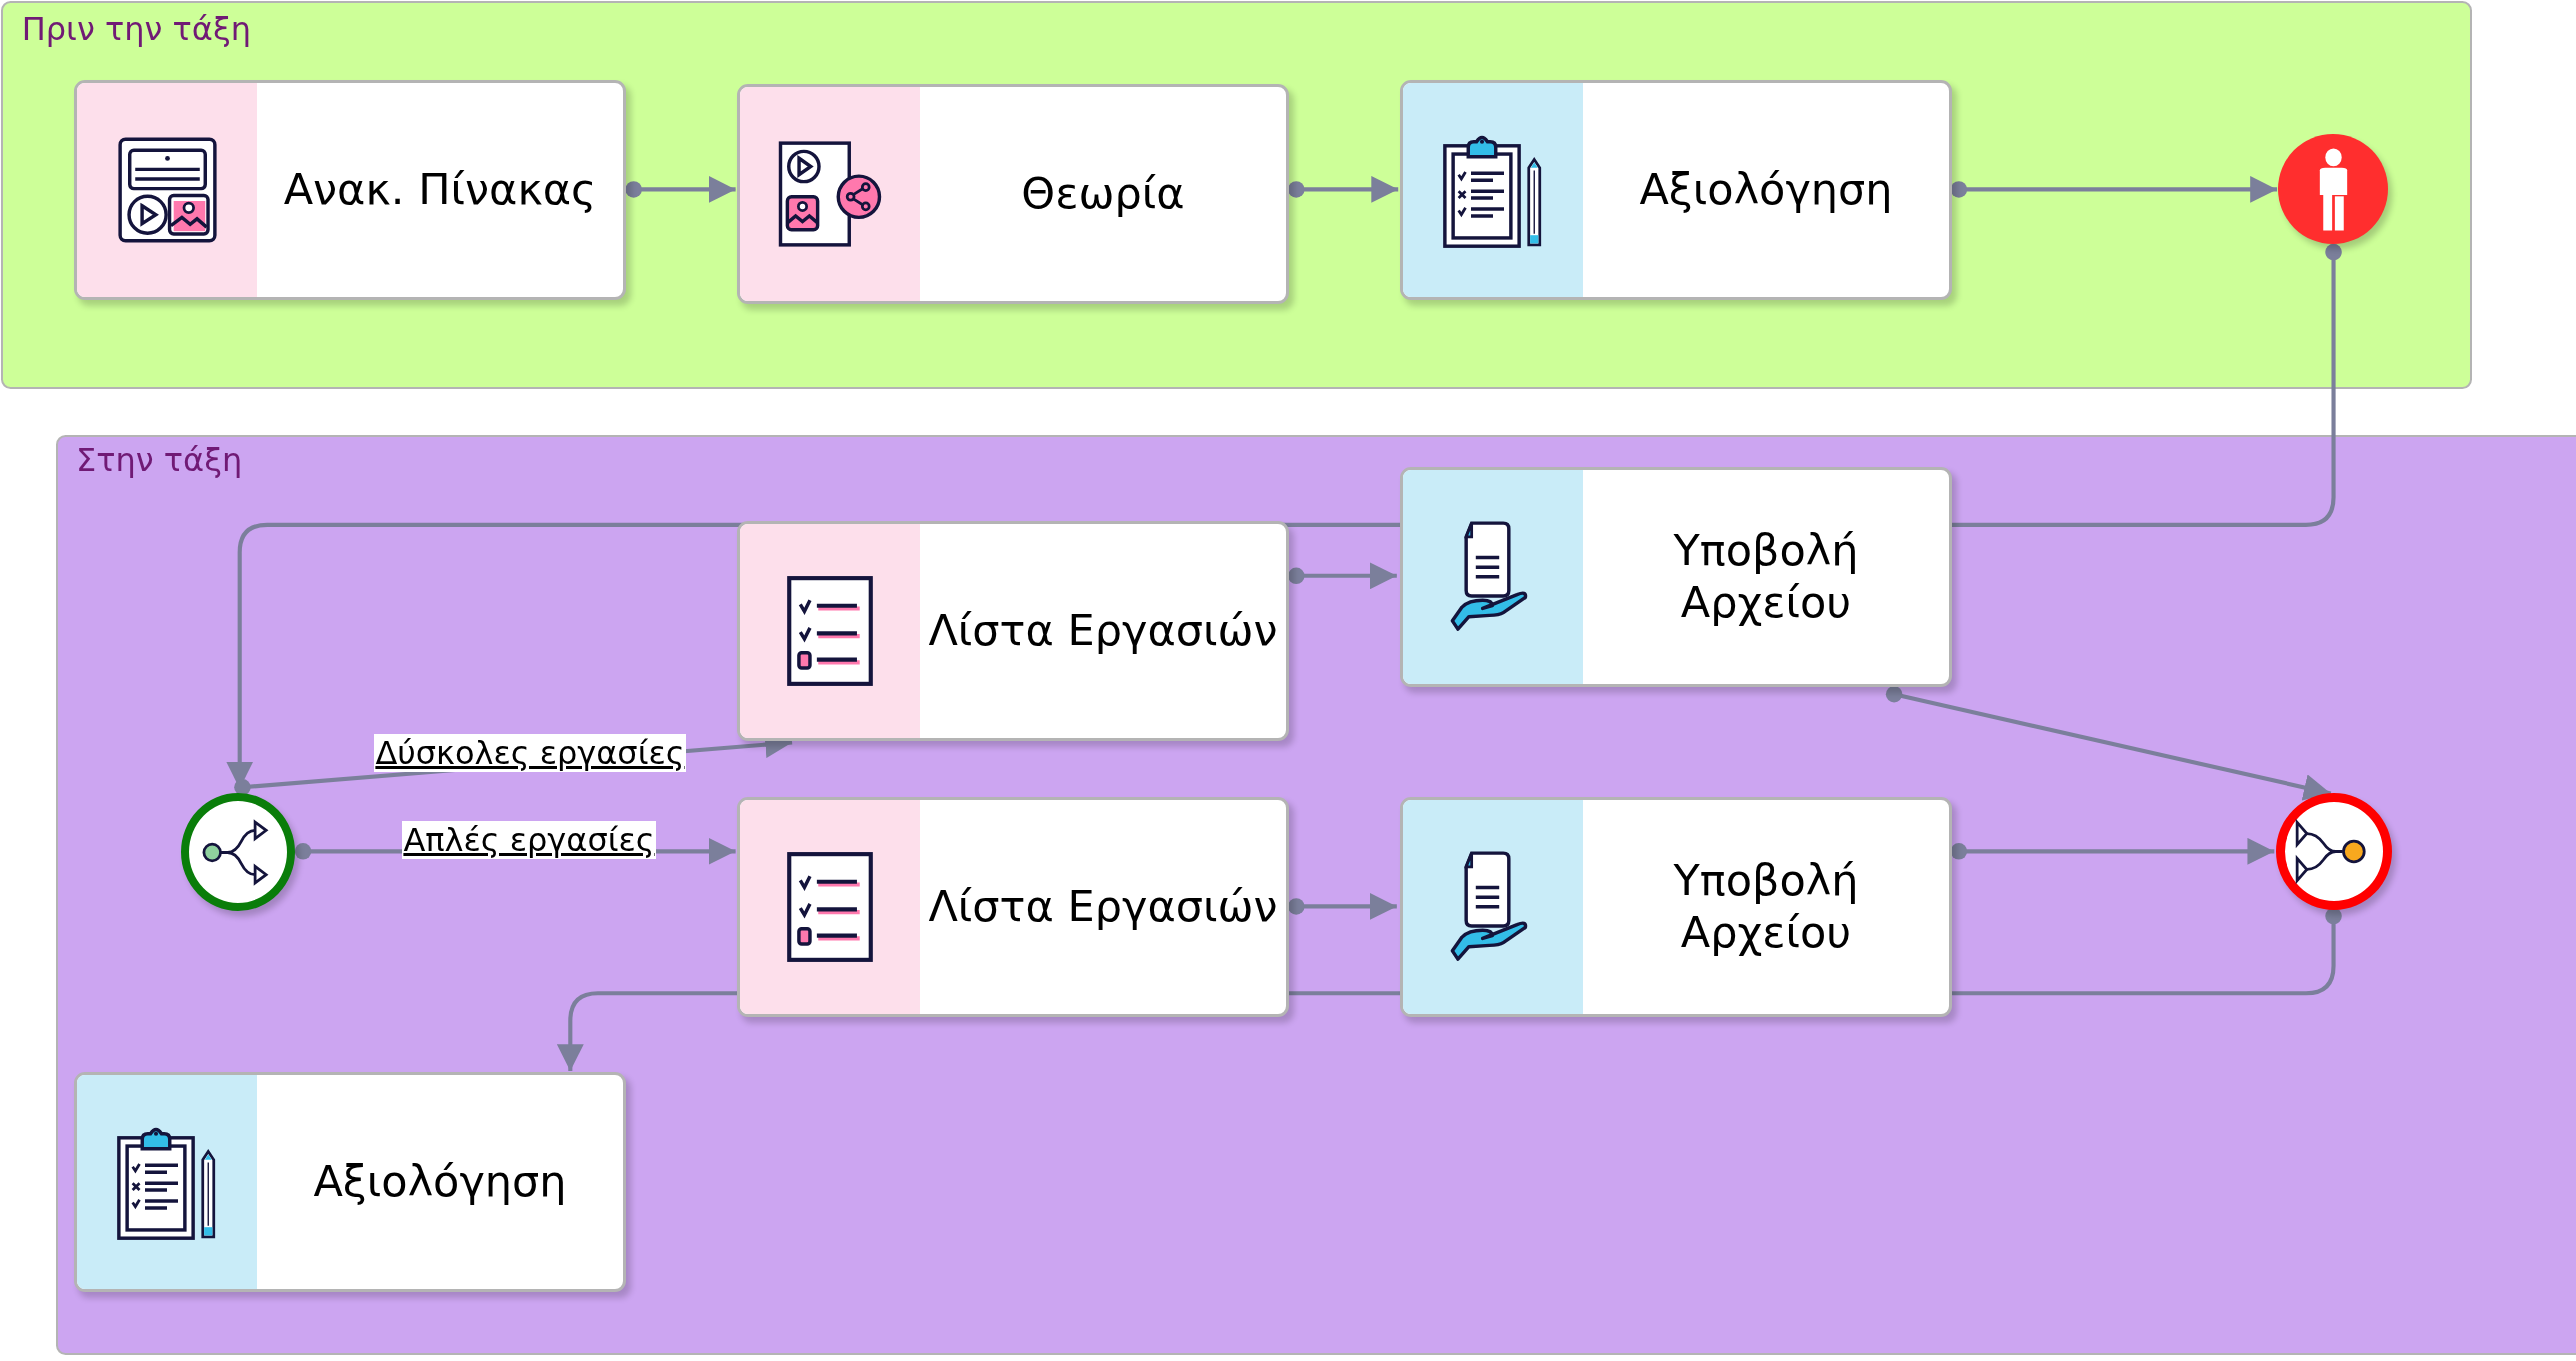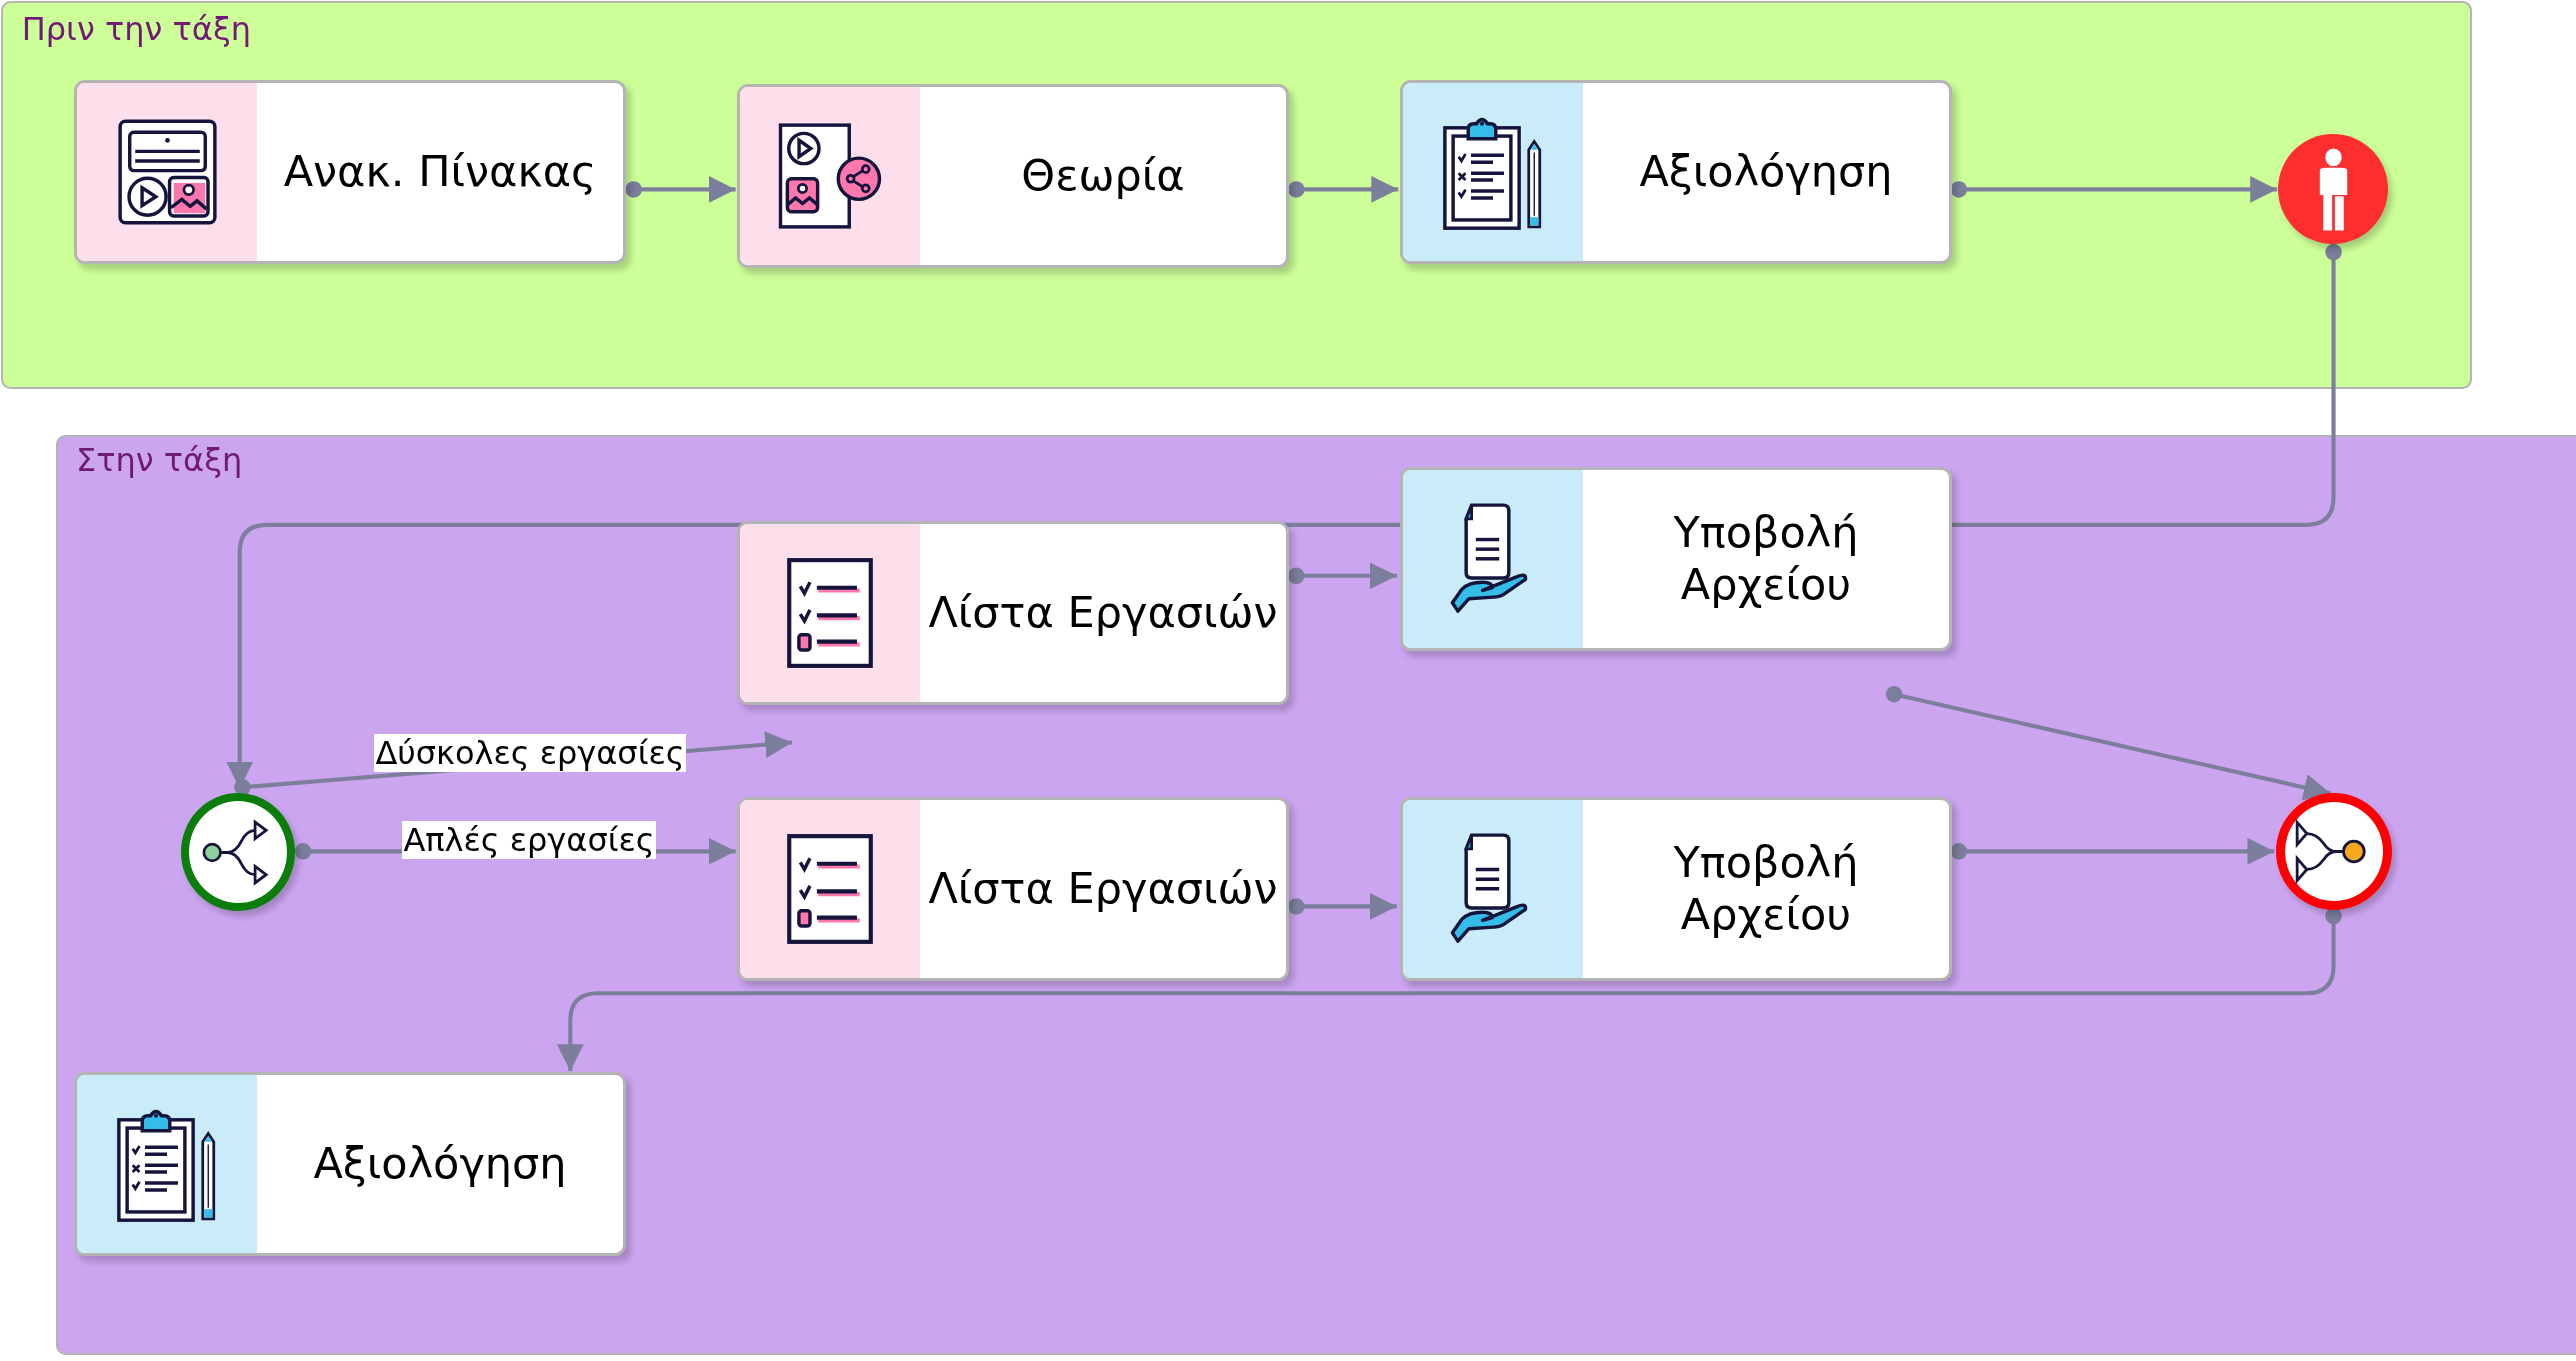--- a/index.html
+++ b/index.html
@@ -5,38 +5,38 @@
   html, body { margin: 0; padding: 0; background: #ffffff; }
   body { width: 2576px; height: 1361px; position: relative; overflow: hidden;
          font-family: "DejaVu Sans", "Liberation Sans", sans-serif; }
   .lane { position: absolute; border: 2.8px solid #b4b4b4; border-radius: 9.6px; box-sizing: border-box; }
   .lane-green { left: 0.7px; top: 0.7px; width: 2471px; height: 388px; background: #cdff98; }
   .lane-purple { left: 40px; top: 435px; width: 2531px; height: 920px; background: #cca5f1; margin-left: 16px; }
   .lane-title { position: absolute; font-size: 32px; color: #701a75; white-space: nowrap; }
   .lane-green .lane-title { left: 19px; top: 6.9px; }
   .lane-purple .lane-title { left: 18px; top: 4.1px; }
 
-  .task { position: absolute; width: 552px; height: 184px; background: #ffffff;
+  .task { position: absolute; width: 552px; height: 220px; background: #ffffff;
           border: 3.4px solid #b4b4b4; border-radius: 11px; box-sizing: border-box;
           box-shadow: 4.1px 5.5px 6.9px rgba(0,0,0,0.18); overflow: hidden; display: flex; }
   .task .icon-panel { width: 180px; height: 100%; display: flex; align-items: center; justify-content: center; flex: none; }
   .icon-pink { background: #fddfeb; }
   .icon-blue { background: #c9ecf8; }
   .task .label { flex: 1; display: flex; align-items: center; justify-content: center;
                  text-align: center; font-size: 43px; color: #000; line-height: 1.2; padding: 0 4.1px; }
   .task .label span { white-space: pre-line; }
 
   .gateway { position: absolute; border-radius: 50%; background: #fff; box-sizing: border-box;
              box-shadow: 4.1px 5.5px 6.9px rgba(0,0,0,0.2); display: flex; align-items: center; justify-content: center; }
   .gw-split { left: 181px; top: 793px; width: 114px; height: 118px; border: 8.3px solid #0a7d0a; }
   .gw-merge { left: 2276px; top: 793px; width: 116px; height: 117px; border: 9.6px solid #ff0000; }
   .person { position: absolute; left: 2278px; top: 134px; width: 110px; height: 110px; border-radius: 50%;
             background: #ff2e2e; box-shadow: 4.1px 5.5px 6.9px rgba(0,0,0,0.2); display: flex; align-items: center; justify-content: center; }
 
-  .edge-label { position: absolute; background: #ffffff; font-size: 32px; color: #000; line-height: 38px; white-space: nowrap; padding: 0 1.4px; }
+  .edge-label { position: absolute; background: #ffffff; font-size: 32px; color: #000; line-height: 38px; white-space: nowrap; padding: 0 1.4px; text-decoration: underline; }
   svg.edges { position: absolute; left: 0; top: 0; }
 </style>
 </head>
 <body>
 
 <div class="lane lane-green">
   <div class="lane-title">Πριν την τάξη</div>
 </div>
 <div class="lane lane-purple">
   <div class="lane-title">Στην τάξη</div>

